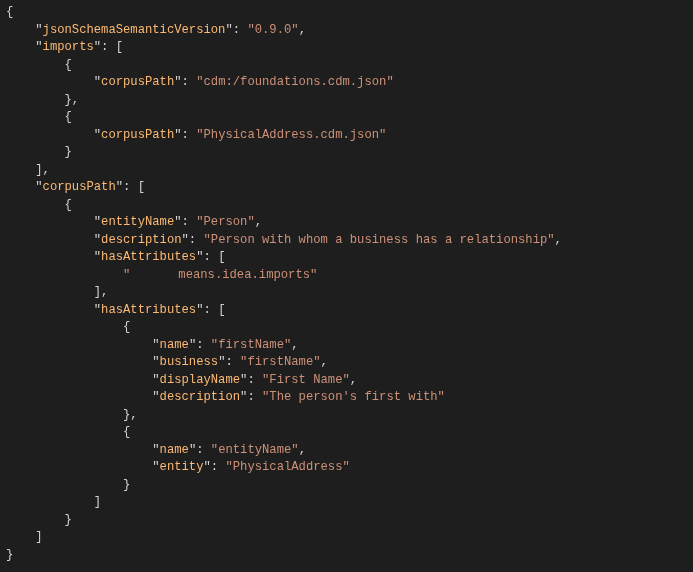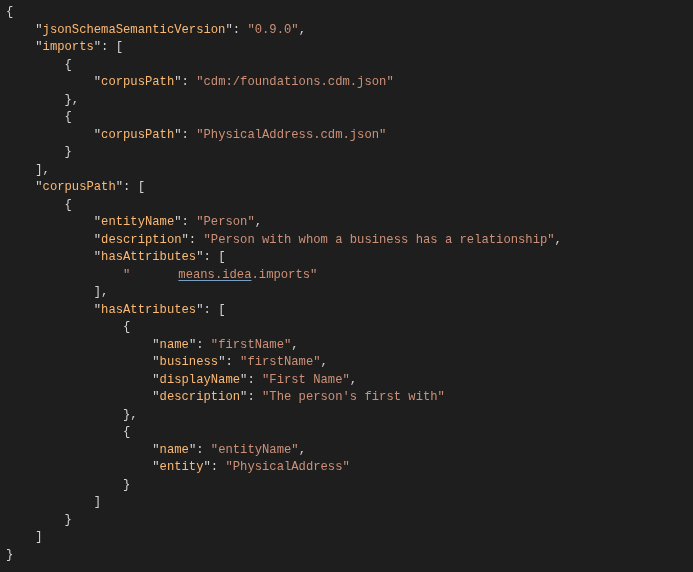--- a/index.html
+++ b/index.html
@@ -16,21 +16,20 @@
     font-family: Consolas, "Courier New", monospace;
     font-size: 12.2px;
     line-height: 17.5px;
     color: #d4d4d4;
     white-space: pre;
   }
   .p   { color: #d4d4d4; }          
   .key { color: #fdba74; }          
   .str { color: #ce9178; }          
   .underline {
-    text-decoration: underline;
     text-decoration-color: #7a9ec2;
     text-decoration-thickness: 1px;
     text-underline-offset: 2px;
     padding-left: 48px;
   }
 </style>
 </head>
 <body>
 
 <pre class="code"><span class="p">{</span>

